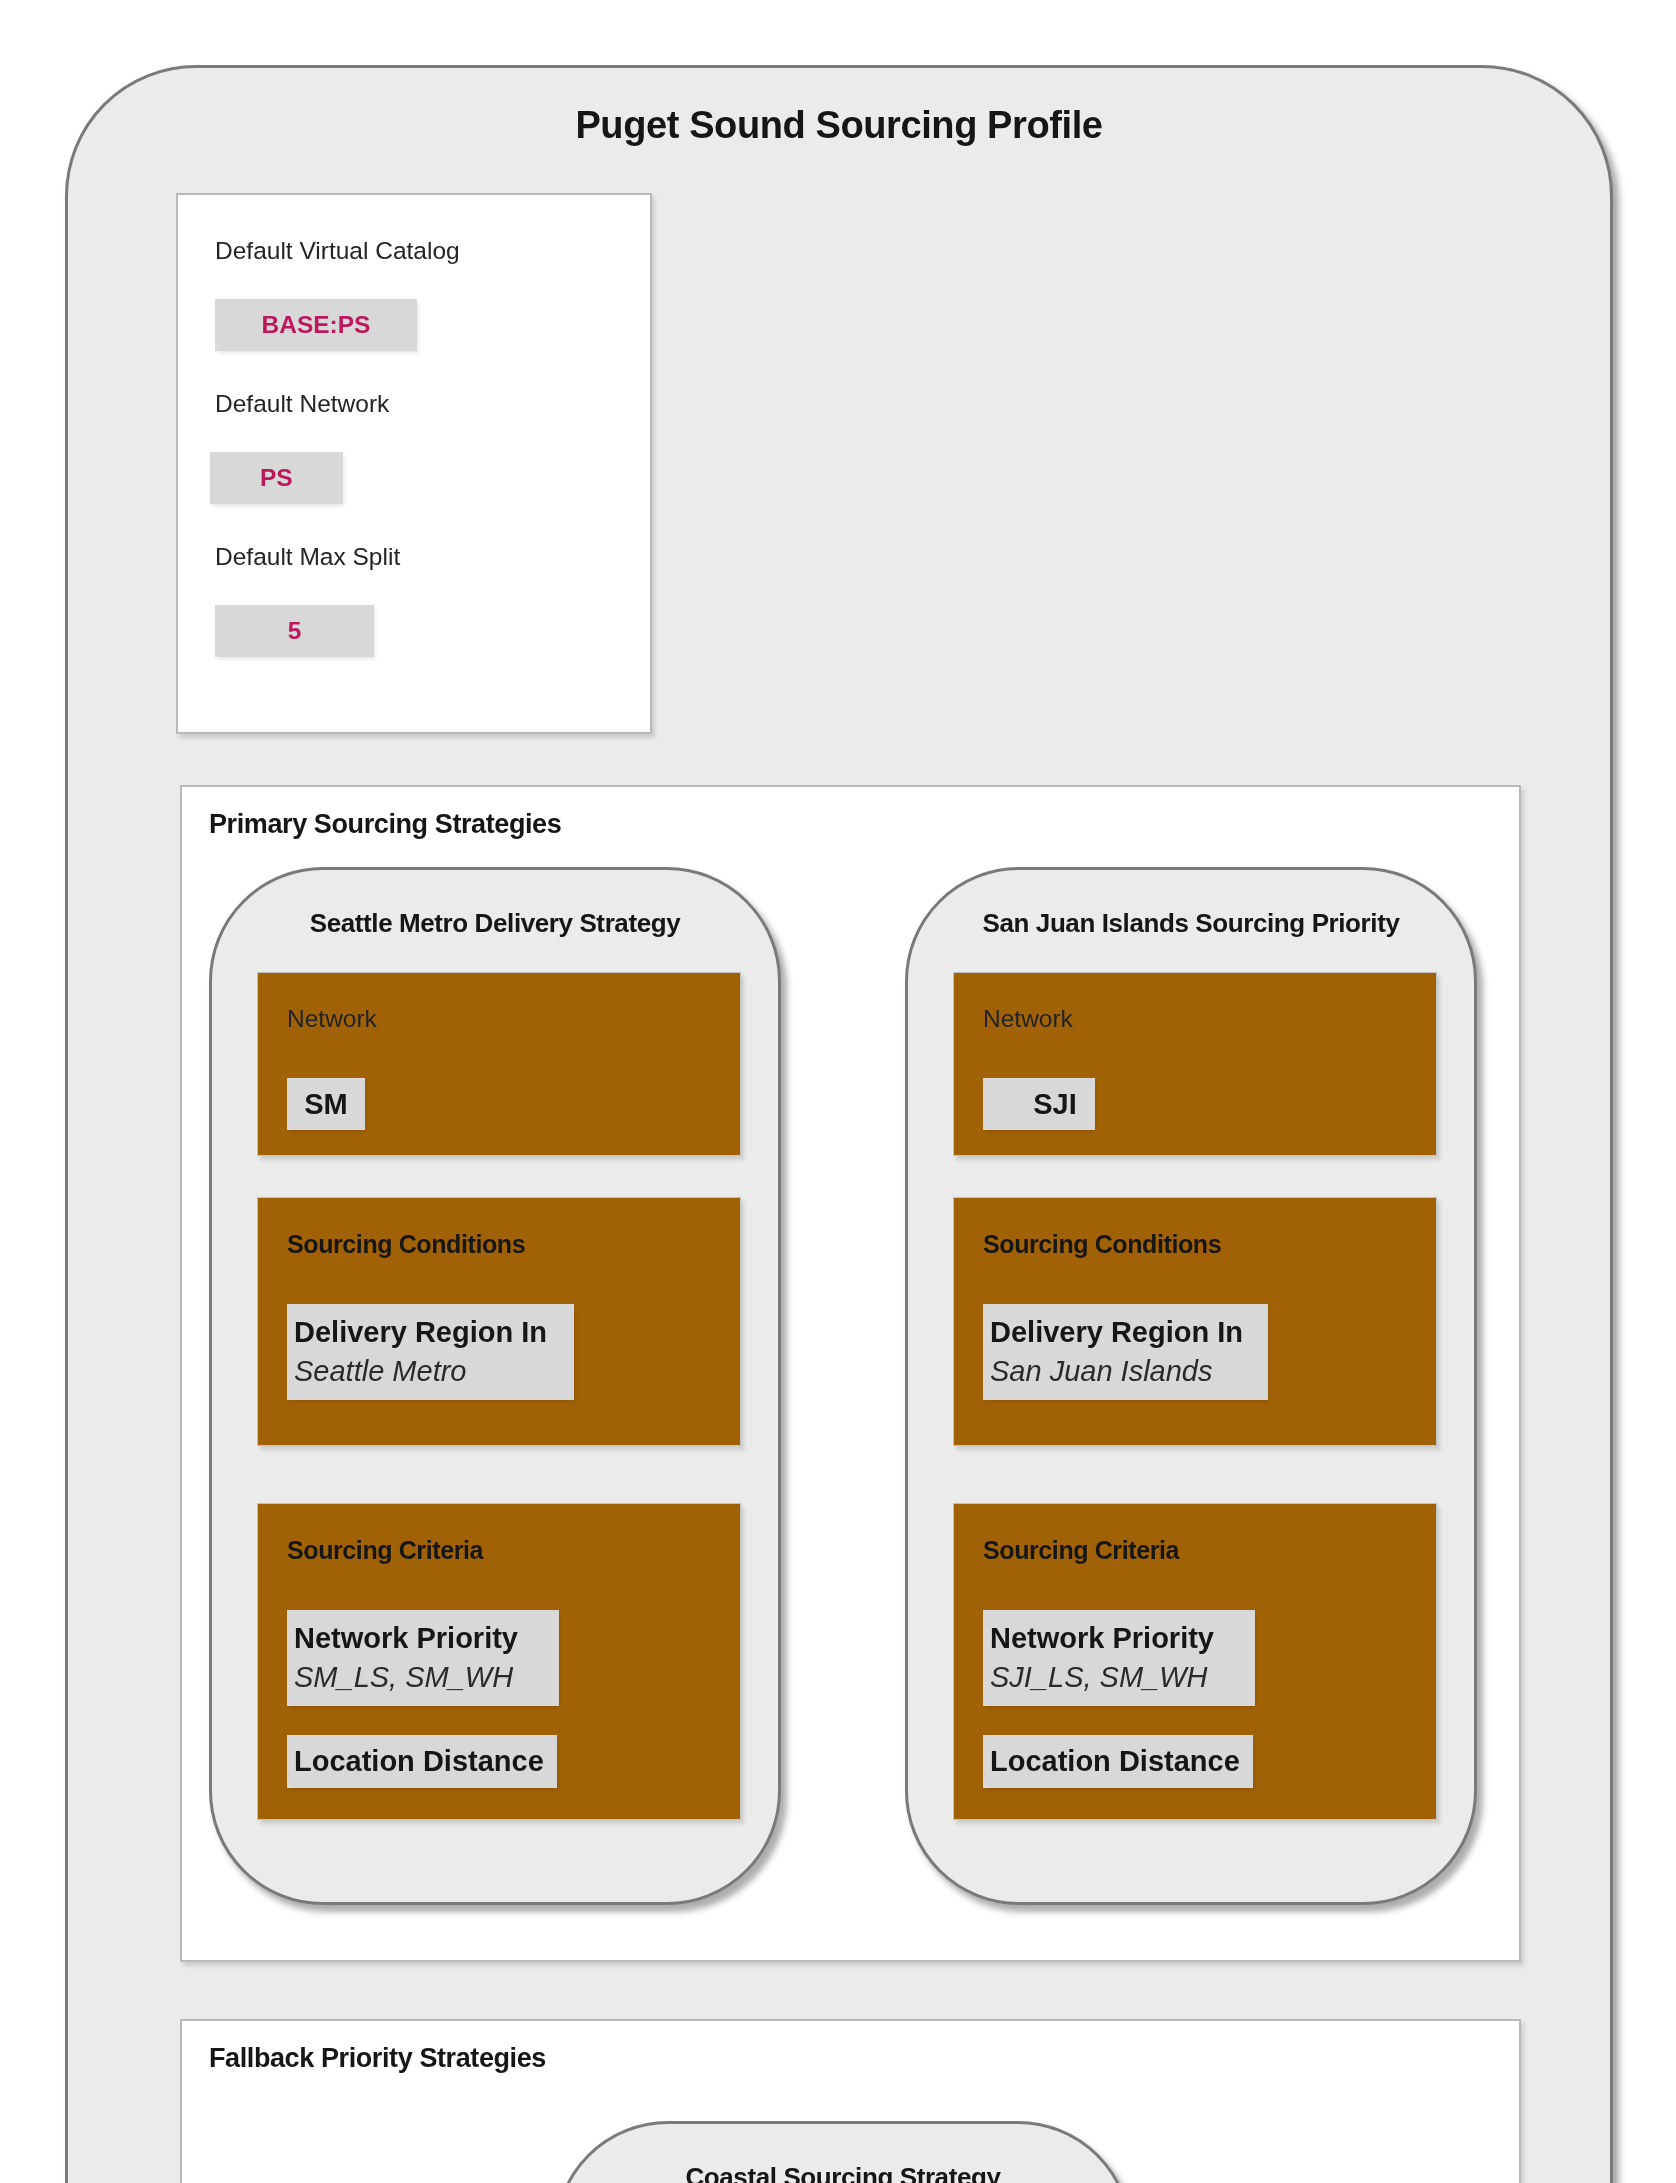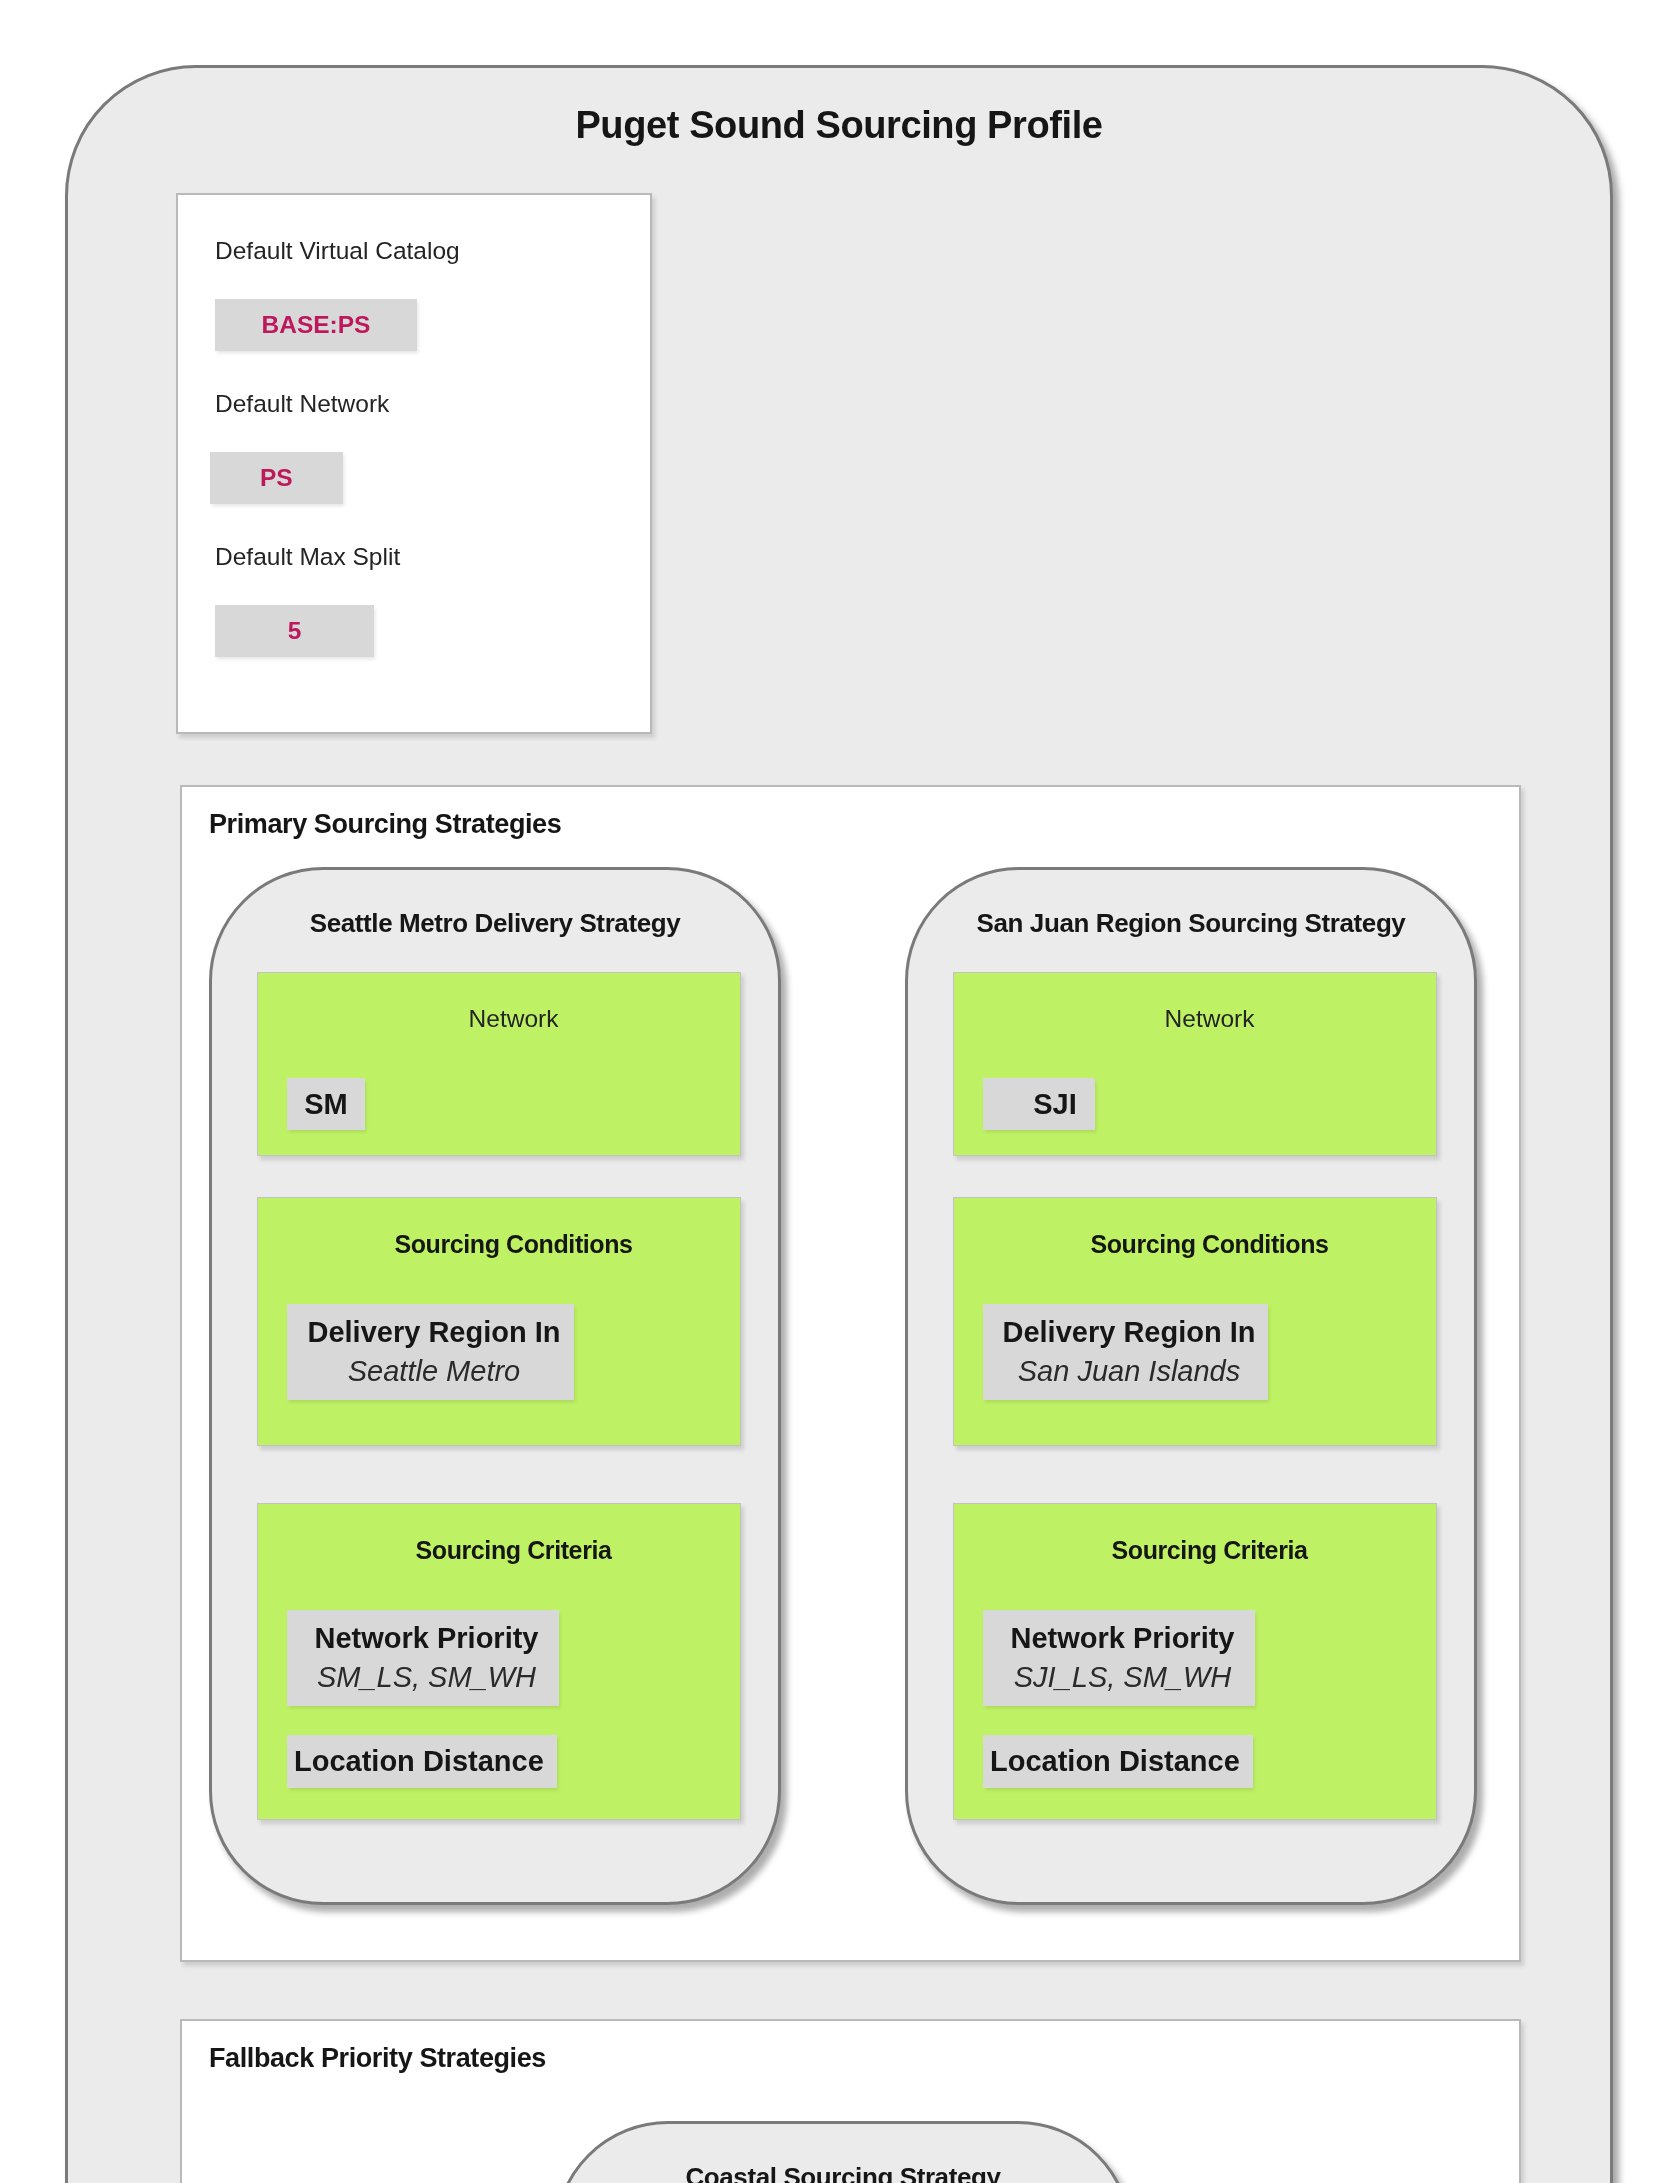--- a/index.html
+++ b/index.html
@@ -50,24 +50,23 @@
     box-shadow:5.2px 7px 6.1px rgba(0,0,0,0.32);
   }
   .strategy-seattle{left:27px;top:80px;width:572px;height:1038px;}
   .strategy-sanjuan{left:723px;top:80px;width:572px;height:1038px;}
   .strategy-coastal{left:372px;top:100px;width:578px;height:774px;}
   .strategy-title{
     position:absolute;left:0;right:0;top:38px;text-align:center;
     font-size:26px;font-weight:bold;letter-spacing:-0.4px;color:#161616;
   }
   .sub-card{
-    position:absolute;left:45px;width:484px;background:#bef264;
+    position:absolute;left:45px;width:484px;background:#a16207;
     border:1.7px solid #c2c2c2;box-sizing:border-box;padding-left:29px;
     box-shadow:2.6px 3.5px 3.9px rgba(0,0,0,0.13);
-    text-align:center;
   }
   .box-network{top:102px;height:184px;}
   .box-conditions{top:327px;height:249px;}
   .box-criteria{top:633px;height:317px;}
   .box-label{font-size:24.5px;line-height:29px;margin-top:31px;color:#242424;}
   .box-heading{font-size:25px;line-height:30px;font-weight:bold;margin-top:31px;color:#161616;letter-spacing:-0.4px;}
   .chip{
     background:#d8d8d8;font-size:29px;color:#161616;
     box-shadow:1.7px 2.6px 3.5px rgba(0,0,0,0.10);
   }
@@ -124,21 +123,21 @@
           <div class="box-heading">Sourcing Criteria</div>
           <div class="chip pair cw-np">
             <div class="chip-name">Network Priority</div>
             <div class="chip-value">SM_LS, SM_WH</div>
           </div>
           <div class="chip single cw-ld">Location Distance</div>
         </div>
       </div>
 
       <div class="strategy strategy-sanjuan">
-        <div class="strategy-title">San Juan Region Sourcing Strategy</div>
+        <div class="strategy-title">San Juan Islands Sourcing Priority</div>
 
         <div class="sub-card box-network">
           <div class="box-label">Network</div>
           <div class="chip center cw-sji">SJI</div>
         </div>
 
         <div class="sub-card box-conditions">
           <div class="box-heading">Sourcing Conditions</div>
           <div class="chip pair cw-cond-sji">
             <div class="chip-name">Delivery Region In</div>

